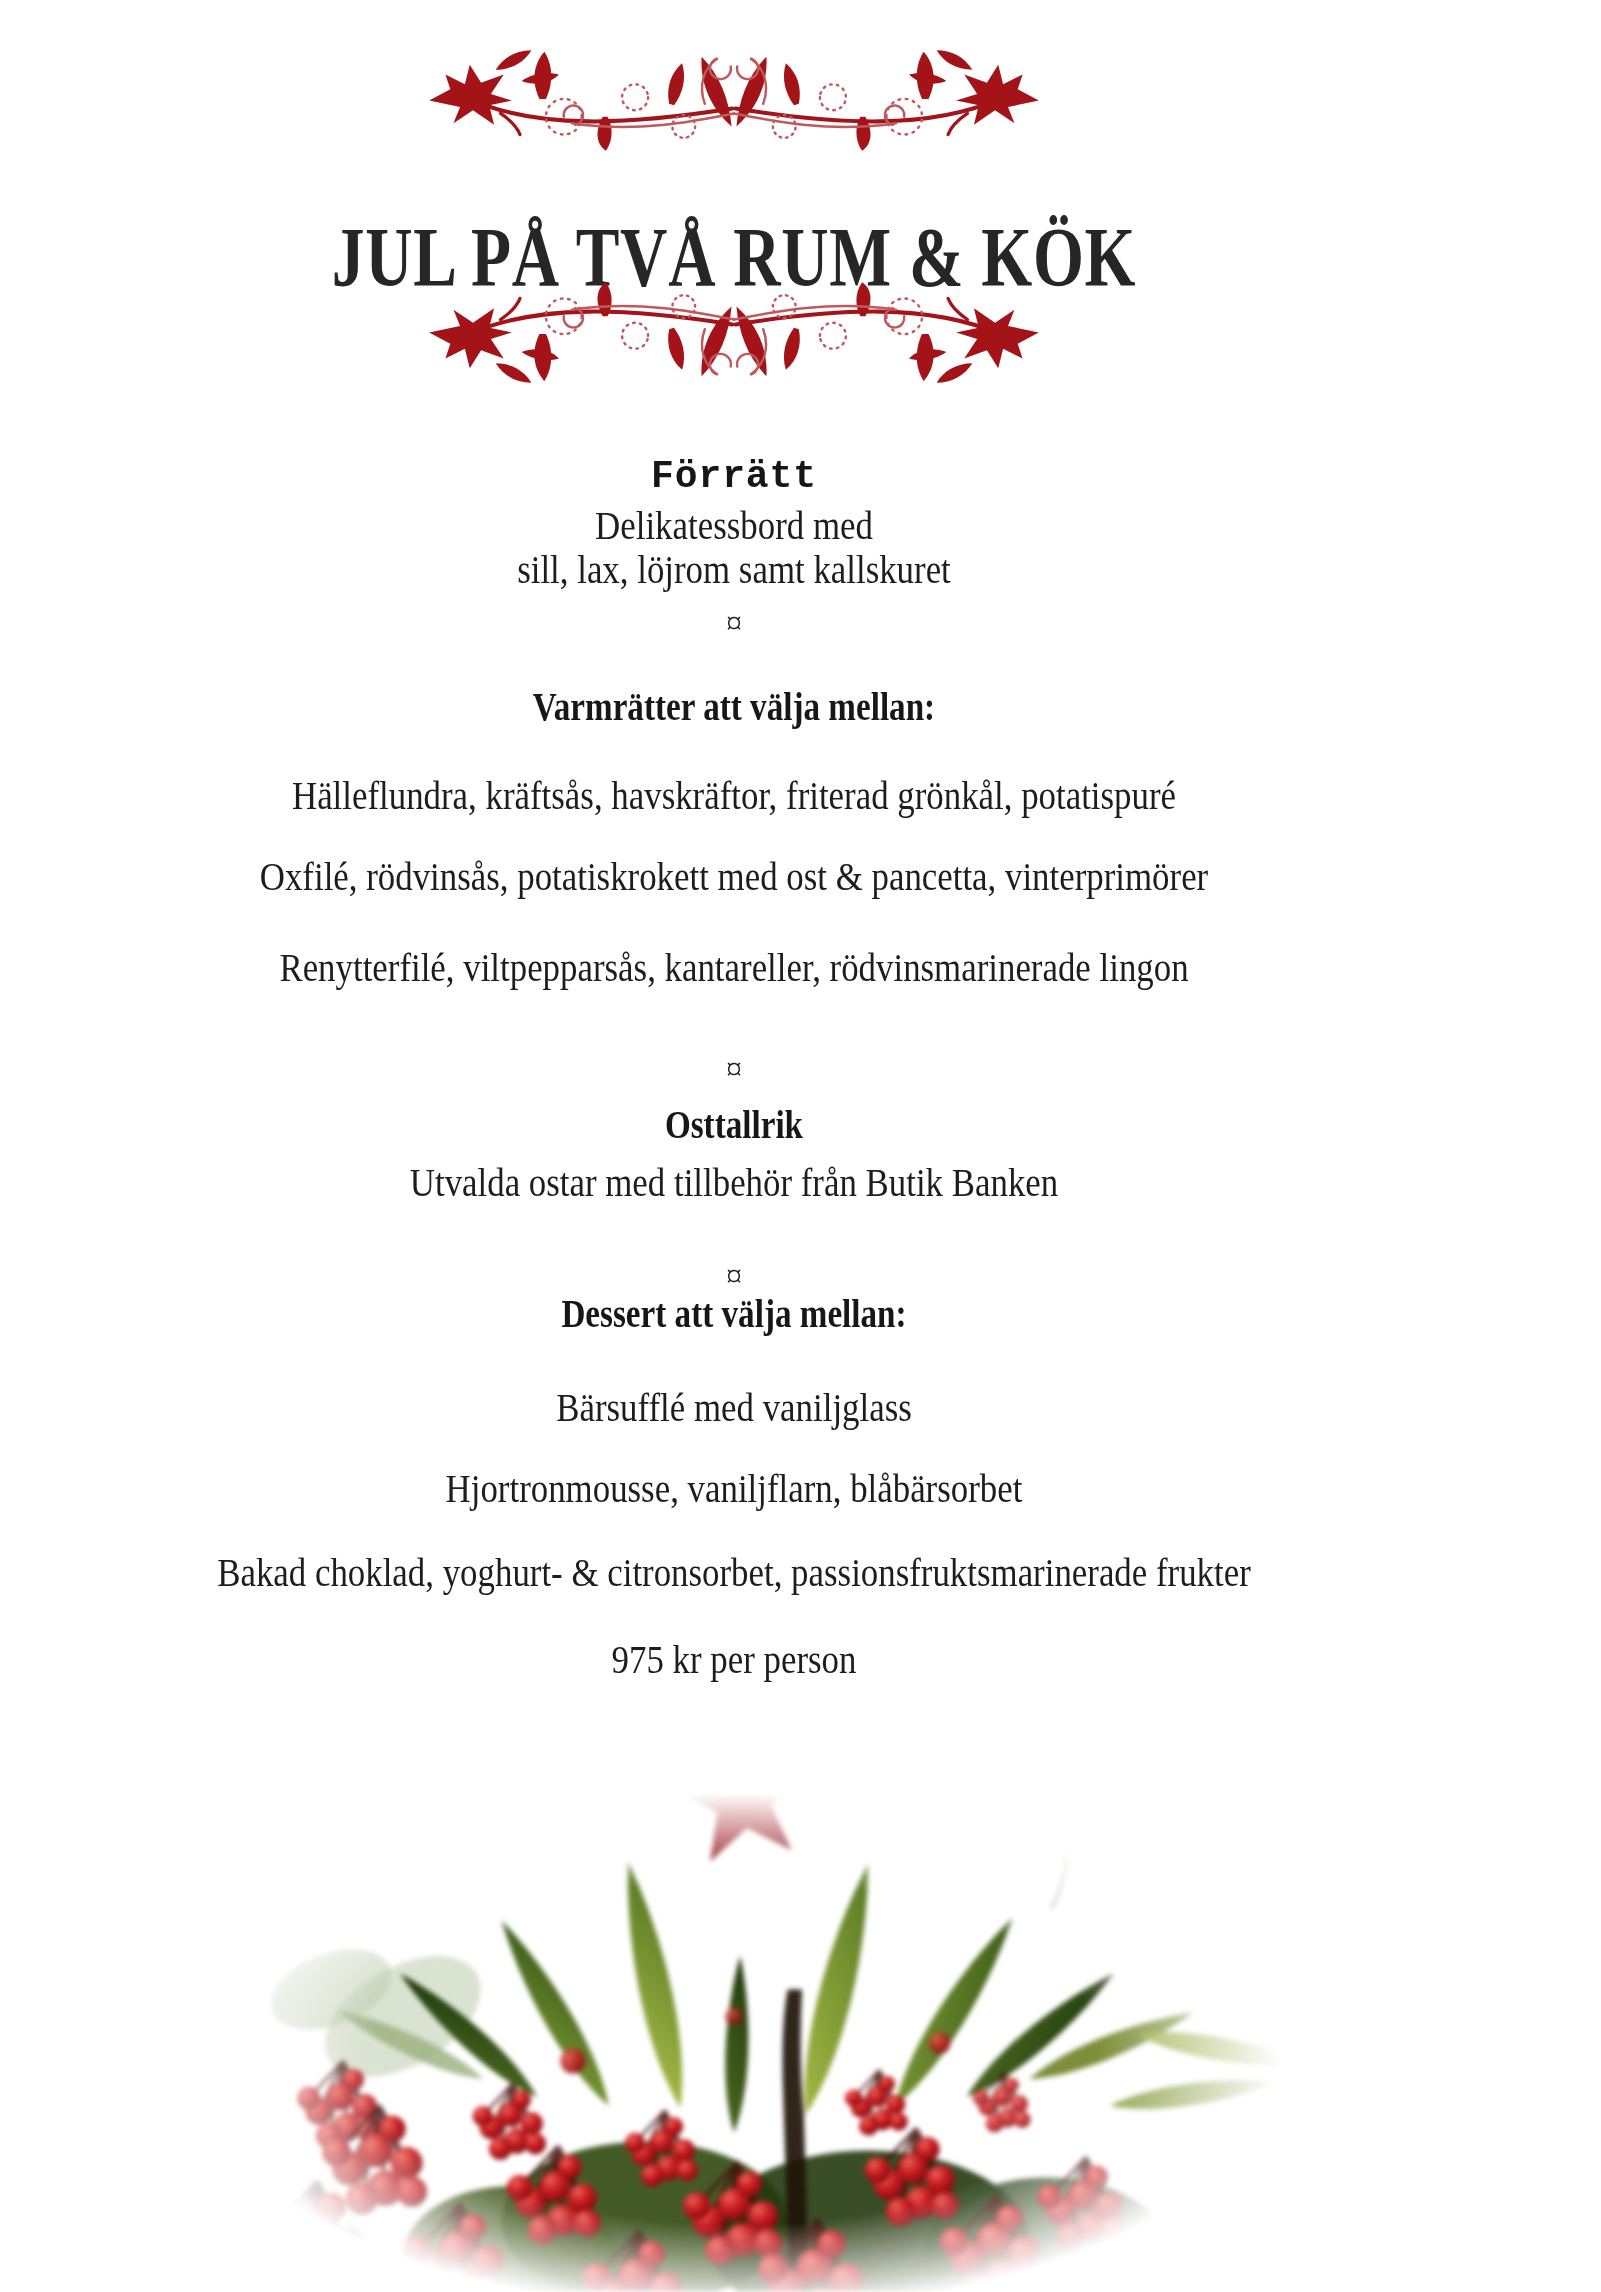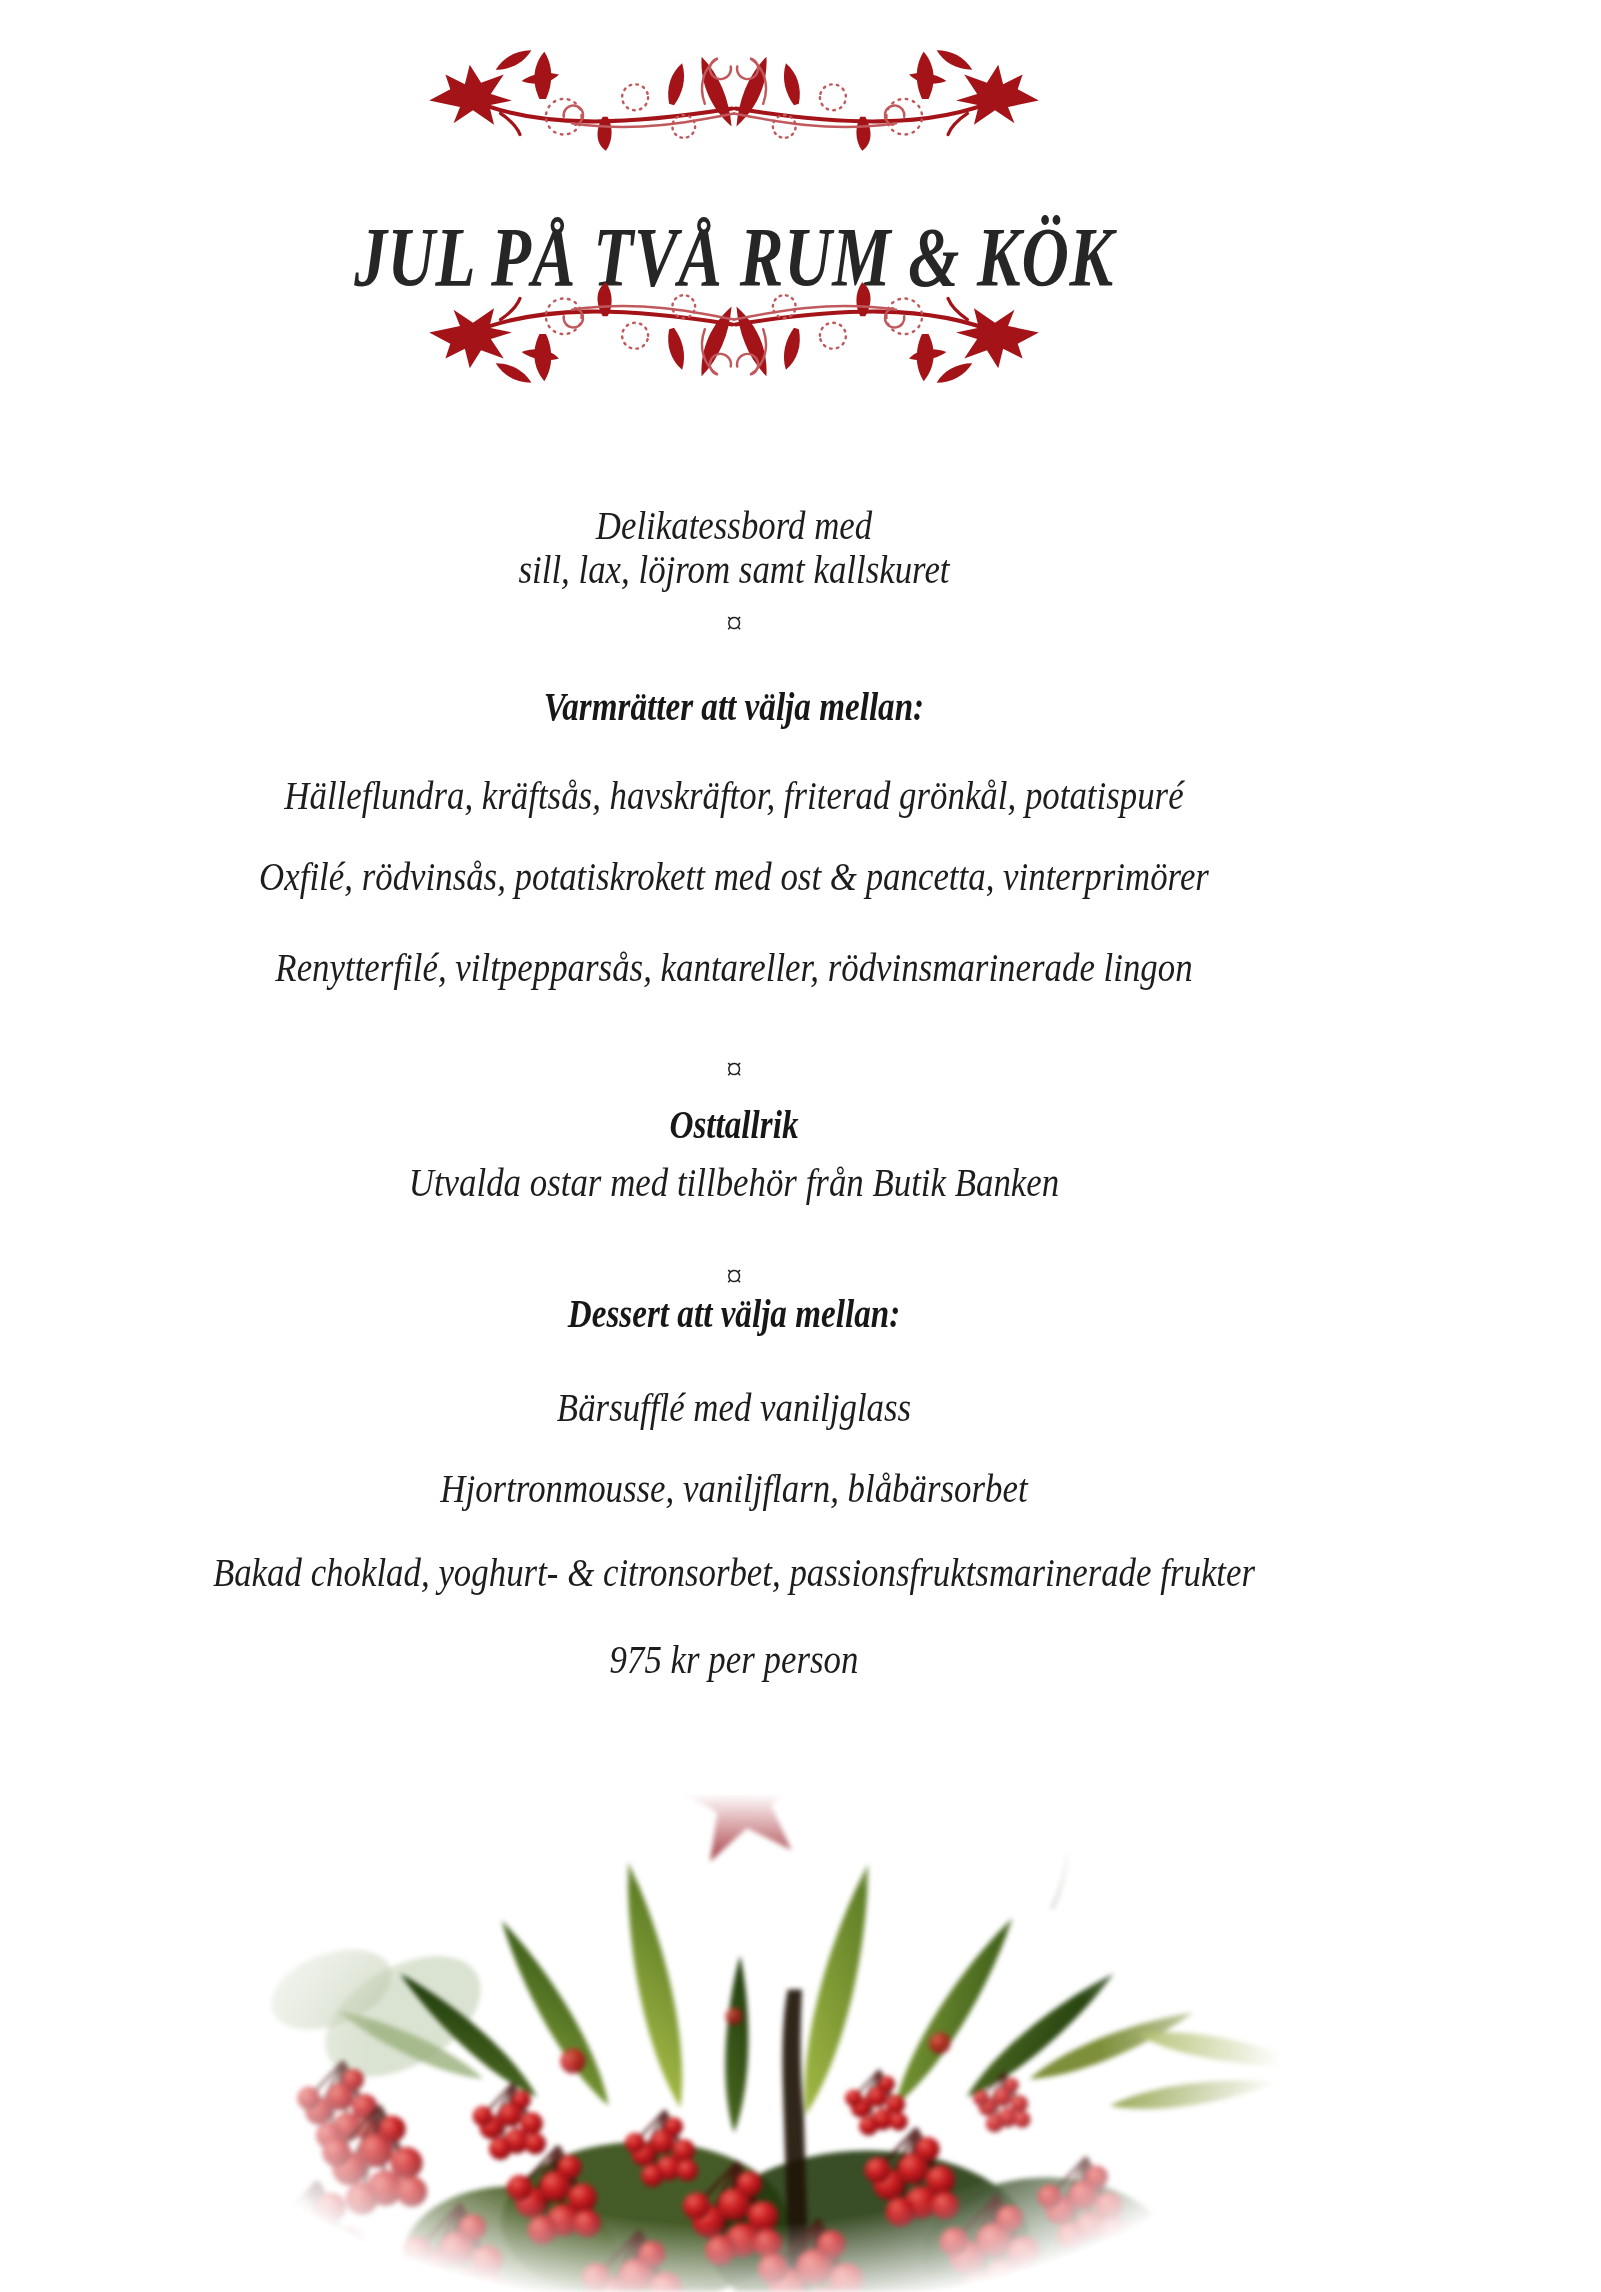--- a/index.html
+++ b/index.html
@@ -3,21 +3,20 @@
 <meta charset="utf-8">
 <style>
   html,body{margin:0;padding:0;background:#ffffff;}
   .page{
     position:relative;
     width:1468px;height:2293px;
     background:#ffffff;
     overflow:hidden;
     font-family:"Liberation Serif", serif;
     color:#1c1c1c;
-    font-style:italic;
   }
   .abs{position:absolute;left:0;right:0;text-align:center;white-space:nowrap;}
   .cond{transform:scaleX(0.85);transform-origin:50% 50%;}
   .title{
     top:158px;
     font-size:84px;font-weight:600;color:#262626;
     letter-spacing:0.9px;line-height:1.05;
     transform:scaleX(0.78);transform-origin:50% 50%;
   }
   .flourish{position:absolute;left:50%;width:648px;height:107px;margin-left:-324px;}
@@ -75,20 +74,21 @@
     <use href="#half" transform="translate(760 0) scale(-1 1)"></use>
   </svg>
 
   <h1 class="abs title">JUL PÅ TVÅ RUM &amp; KÖK</h1>
 
   <svg class="flourish flourish-bottom" viewBox="0 0 760 132" aria-hidden="true">
     <use href="#half"></use>
     <use href="#half" transform="translate(760 0) scale(-1 1)"></use>
   </svg>
 
+  <div class="abs mono-heading" style="top:455px;">Förrätt</div>
   <div class="abs line cond" style="top:501px;">Delikatessbord med</div>
   <div class="abs line cond" style="top:545px;">sill, lax, löjrom samt kallskuret</div>
   <div class="abs divider" style="top:605px;">¤</div>
 
   <div class="abs heading cond" style="top:684px;">Varmrätter att välja mellan:</div>
   <div class="abs item cond" style="top:771px;">Hälleflundra, kräftsås, havskräftor, friterad grönkål, potatispuré</div>
   <div class="abs item cond" style="top:852px;">Oxfilé, rödvinsås, potatiskrokett med ost &amp; pancetta, vinterprimörer</div>
   <div class="abs item cond" style="top:943px;">Renytterfilé, viltpepparsås, kantareller, rödvinsmarinerade lingon</div>
   <div class="abs divider" style="top:1051px;">¤</div>
 

